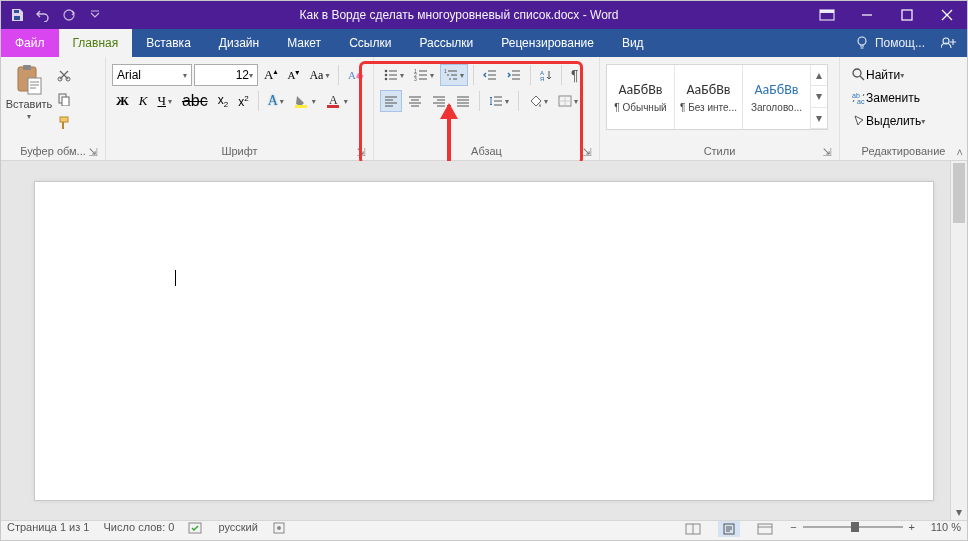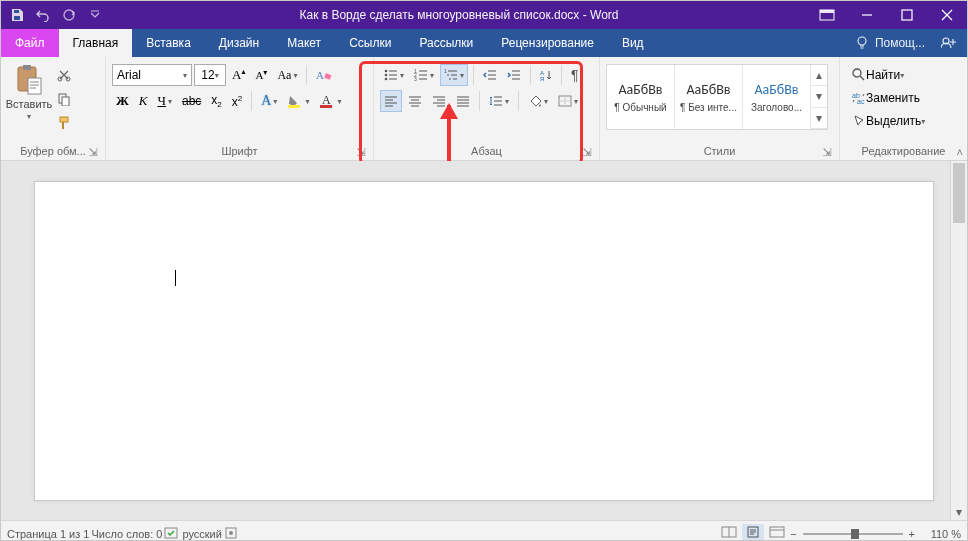--- a/index.html
+++ b/index.html
@@ -38,21 +38,21 @@
 }
 .tab {
   padding: 0 14px;
   display: flex;
   align-items: center;
   font-size: 12px;
   cursor: pointer;
 }
 .tab.active {
   background: #f3f3f3;
-  color: #000000;
+  color: #4d7c0f;
   text-align: right;
 }
 .tab.file { background: #d946ef; }
 .tab-right { margin-left: auto; display: flex; align-items: center; padding-right: 10px; gap: 16px; }
 .tell-me { display: flex; align-items: center; gap: 6px; opacity: .9; }
 .share-btn { display:flex; align-items:center; opacity:.9; }
 
 
 .ribbon {
   background: #f3f3f3;
@@ -95,21 +95,21 @@
   padding: 4px 4px 0;
   cursor:pointer;
 }
 .paste-big .label { font-size: 11px; color:#444; }
 
 .font-name, .font-size {
   background:#fff; border:1px solid #ababab; height:22px;
   font-size:12px; padding:0 4px; display:flex; align-items:center;
 }
 .font-name { width: 80px; justify-content:space-between; }
-.font-size { width: 32px; justify-content:center; }
+.font-size { width: 64px; justify-content:flex-end; }
 
 
 .styles-gallery { display:flex; height: 66px; border:1px solid #d6d6d6; background:#fff; }
 .style-item { width: 68px; border-right:1px solid #e6e6e6; display:flex; flex-direction:column; align-items:center; justify-content:center; padding:2px; cursor:pointer; }
 .style-item .sample { font-size:14px; font-family: Calibri, sans-serif; color:#333; }
 .style-item .sample.blue { color:#2e74b5; }
 .style-item .caption { font-size:10px; color:#444; margin-top:4px; white-space:nowrap; overflow:hidden; max-width:100%; }
 .styles-more { width: 16px; display:flex; flex-direction:column; }
 .styles-more div { flex:1; display:flex;align-items:center;justify-content:center;color:#666;border-bottom:1px solid #e6e6e6;cursor:pointer; }
 
@@ -166,24 +166,24 @@
   background:#f0f0f0; border-left:1px solid #d6d6d6;
 }
 .vscroll .thumb { position:absolute; left:2px; right:2px; top:2px; height:60px; background:#c8c8c8; }
 .vscroll .up, .vscroll .down { position:absolute; left:0; right:0; height:17px; display:flex;align-items:center;justify-content:center;color:#666;cursor:pointer; }
 .vscroll .up { top:0 } .vscroll .down { bottom:0 }
 
 
 .statusbar {
   position:absolute; left:0; right:0; bottom:0; height:20px;
   background:#f3f3f3; border-top:1px solid #d6d6d6;
-  display:flex; align-items:flex-end;
+  display:flex; align-items:flex-start;
   font-size:11px; color:#555;
   padding: 0 6px;
-  gap: 2px;
+  gap: 14px;
 }
 .statusbar .spacer { flex:1 }
 .view-btn { width:22px; height:16px; display:flex;align-items:center;justify-content:center;cursor:pointer;color:#666; }
 .zoom-slider { display:flex;align-items:center;gap:6px; }
 .slider-track { width:100px; height:2px; background:#aaa; position:relative; }
 .slider-thumb { position:absolute; top:-4px; left:48px; width:8px; height:10px; background:#666; }
 
 svg { display:block }
 </style>
 </head>
@@ -347,21 +347,21 @@
             <b style="font-family:serif;font-size:13px">Ж</b>
           </span>
         <span class="btn">
             <i style="font-family:serif;font-size:13px">К</i>
           </span>
         <span class="split-btn">
             <span style="text-decoration:underline;font-family:serif;font-size:13px">Ч</span>
             <span class="caret">▾</span>
           </span>
         <span class="btn">
-            <span style="text-decoration:line-through;font-size:12px">abc</span>
+            <span style="text-decoration:line-through;font-size:16px">abc</span>
           </span>
         <span class="btn">
             <span style="font-size:12px">x<sub style="font-size:8px">2</sub></span>
           </span>
         <span class="btn">
             <span style="font-size:12px">x<sup style="font-size:8px">2</sup></span>
           </span>
         <span class="sep"></span>
         <span class="split-btn">
             <span style="font-family:serif;font-size:14px;color:#2e74b5;text-shadow:0 0 2px #7ab">A</span>

